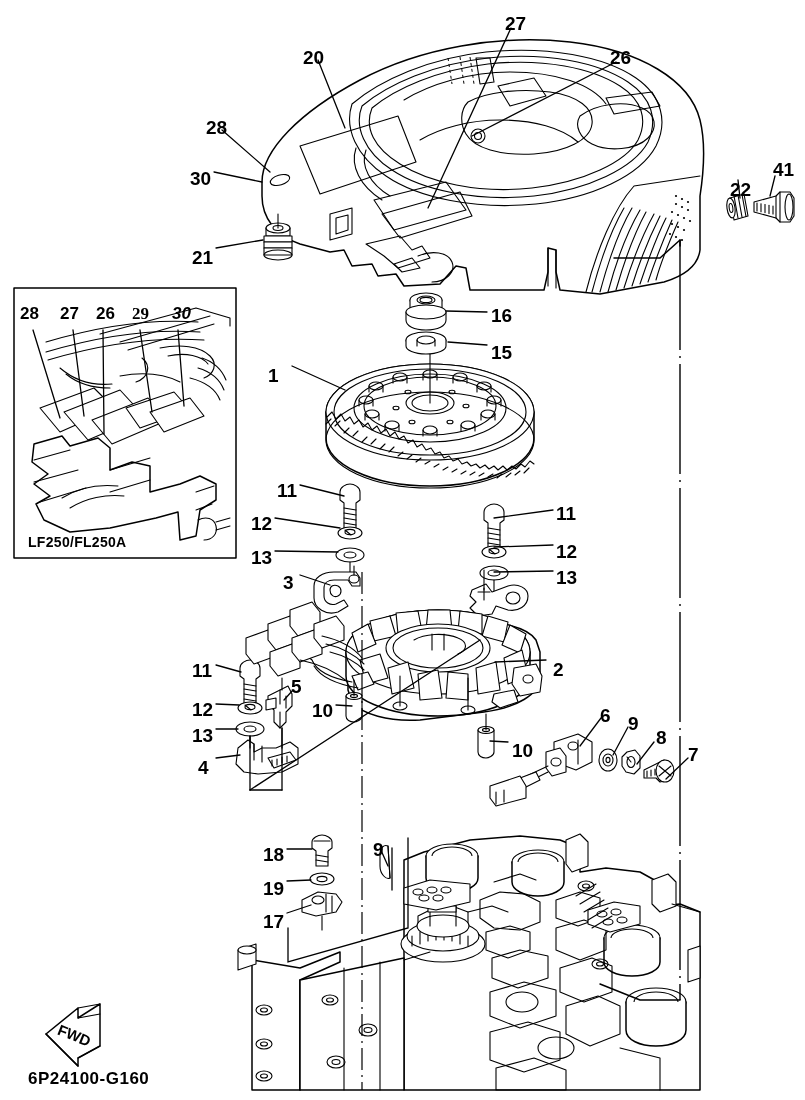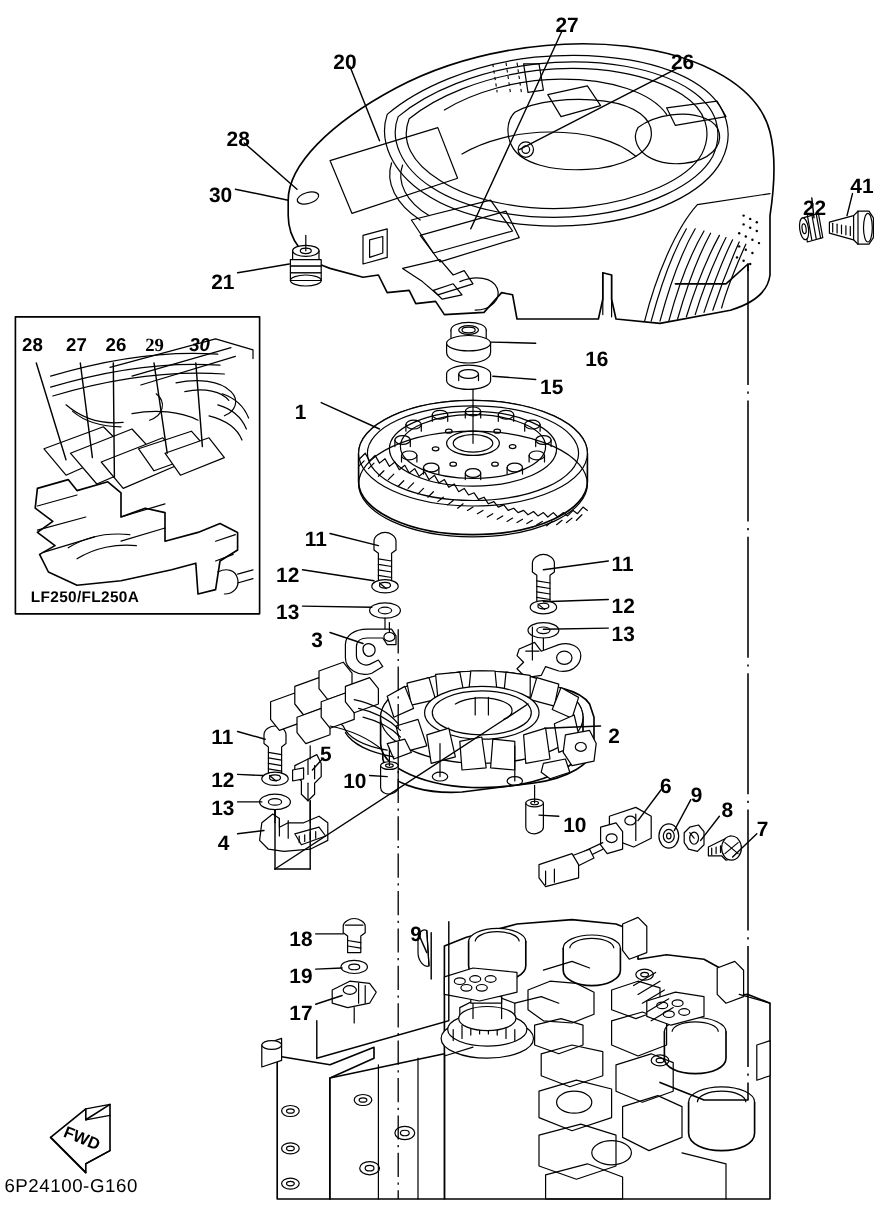--- a/index.html
+++ b/index.html
@@ -681,37 +681,37 @@
       <div class="lbl" style="left: 251px; top: 514px;">12</div>
       <div class="lbl" style="left: 251px; top: 548px;">13</div>
       <div class="lbl" style="left: 556px; top: 504px;">11</div>
       <div class="lbl" style="left: 556px; top: 542px;">12</div>
       <div class="lbl" style="left: 556px; top: 568px;">13</div>
       <div class="lbl" style="left: 192px; top: 661px;">11</div>
       <div class="lbl" style="left: 192px; top: 700px;">12</div>
       <div class="lbl" style="left: 192px; top: 726px;">13</div>
       <div class="lbl" style="left: 373px; top: 840px;">9</div>
       <div class="lbl" style="left: 491px; top: 343px;">15</div>
-      <div class="lbl" style="left: 491px; top: 318px; margin-left: 41px;">16</div>
+      <div class="lbl" style="left: 491px; top: 306px;">16</div>
       <div class="lbl" style="left: 263px; top: 912px;">17</div>
       <div class="lbl" style="left: 263px; top: 845px;">18</div>
       <div class="lbl" style="left: 263px; top: 879px;">19</div>
       <div class="lbl" style="left: 190px; top: 169px;">30</div>
       <div class="lbl" style="left: 192px; top: 248px;">21</div>
       <div class="lbl" style="left: 730px; top: 180px;">22</div>
       <div class="lbl" style="left: 773px; top: 160px;">41</div>
       <div class="lbl" style="left: 303px; top: 48px;">20</div>
       <div class="lbl" style="left: 610px; top: 48px;">26</div>
       <div class="lbl" style="left: 505px; top: 14px;">27</div>
       <div class="lbl" style="left: 206px; top: 118px;">28</div>
     </div>
 
 <div class="inset-cap" style="left:28px;top:534px;">LF250/FL250A</div>
 
-<div class="partno" style="left:4px;top:1070px;">6P24100-G160</div>
+<div class="partno" style="left:28px;top:1070px;font-weight:bold;">6P24100-G160</div>
 
 <div class="lbl fwdtxt" style="left:62px;top:1020px;transform:rotate(22deg);transform-origin:left top;">FWD</div>
 
 <div class="lbl sm" style="left:20px;top:305px;">28</div>
 <div class="lbl sm" style="left:60px;top:305px;">27</div>
 <div class="lbl sm" style="left:96px;top:305px;">26</div>
 <div class="lbl sm" style="left:132px;top:305px;font-family:Liberation Serif, serif;">29</div>
 <div class="lbl sm" style="left:172px;top:305px;font-style:italic;">30</div>
 
 </div>

